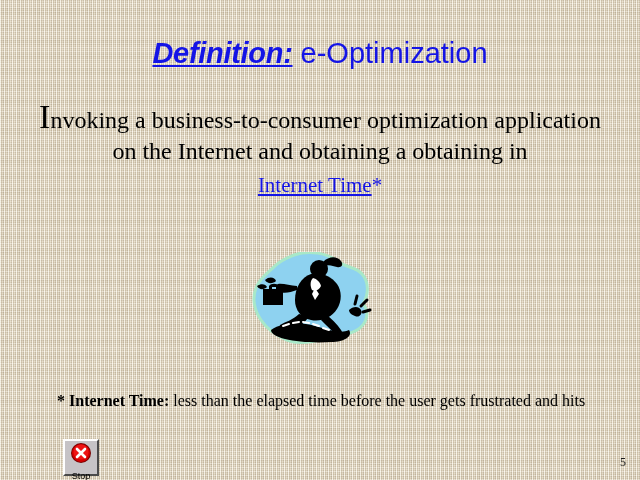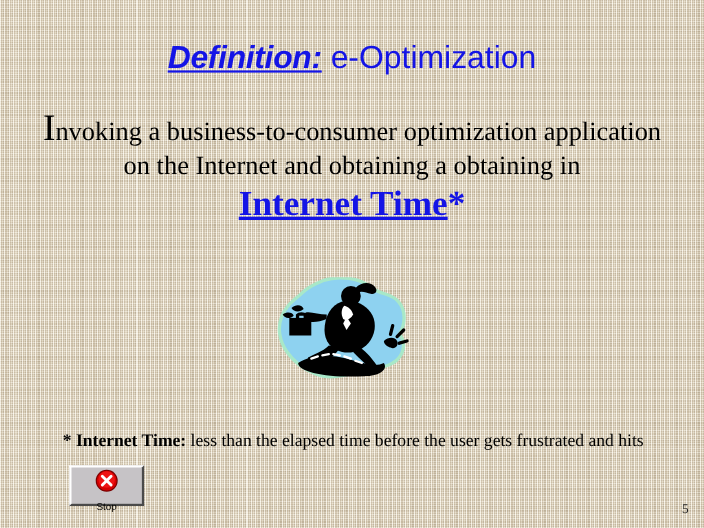--- a/index.html
+++ b/index.html
@@ -93,22 +93,22 @@
     font-size: 34px;
     line-height: 31px;
     vertical-align: baseline;
   }
   #internet-time-line {
     display: block;
     margin-top: 2px;
   }
   .it-link {
     font-family: "Liberation Serif", serif;
-    font-size: 32px;
-    font-weight: bold;
+    font-size: 21px;
+    font-weight: normal;
     color: #1414e6;
     text-decoration: underline;
   }
 
   
   #clipart {
     position: absolute;
     top: 252px;
     left: 249px;
     width: 124px;
@@ -126,23 +126,23 @@
     line-height: 26px;
     color: #000000;
   }
   .fn-bold { font-weight: bold; }
 
   
   #stop-button {
     display: inline-block;
     position: relative;
     top: 9px;
-    width: 68px;
+    width: 36px;
     height: 37px;
-    margin: 0 6px;
+    margin: 16px 6px;
     background: #c6c3c6;
     border-top: 2px solid #ffffff;
     border-left: 2px solid #ffffff;
     border-right: 2px solid #4a4a4a;
     border-bottom: 2px solid #4a4a4a;
     box-sizing: border-box;
     text-align: center;
     vertical-align: baseline;
   }
   #stop-icon {

